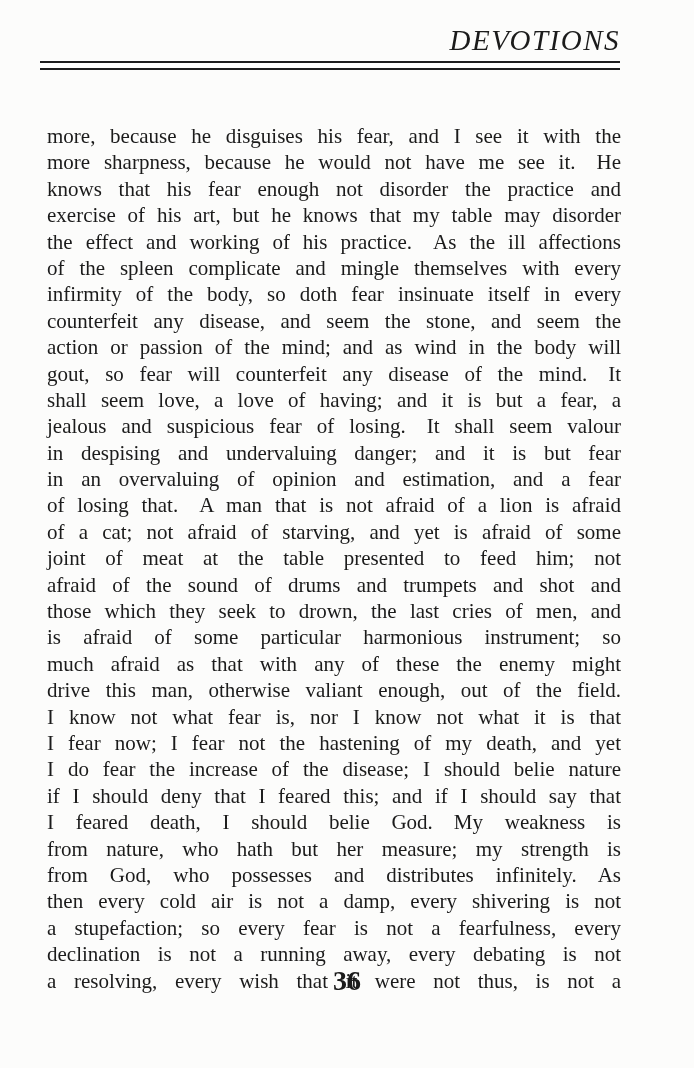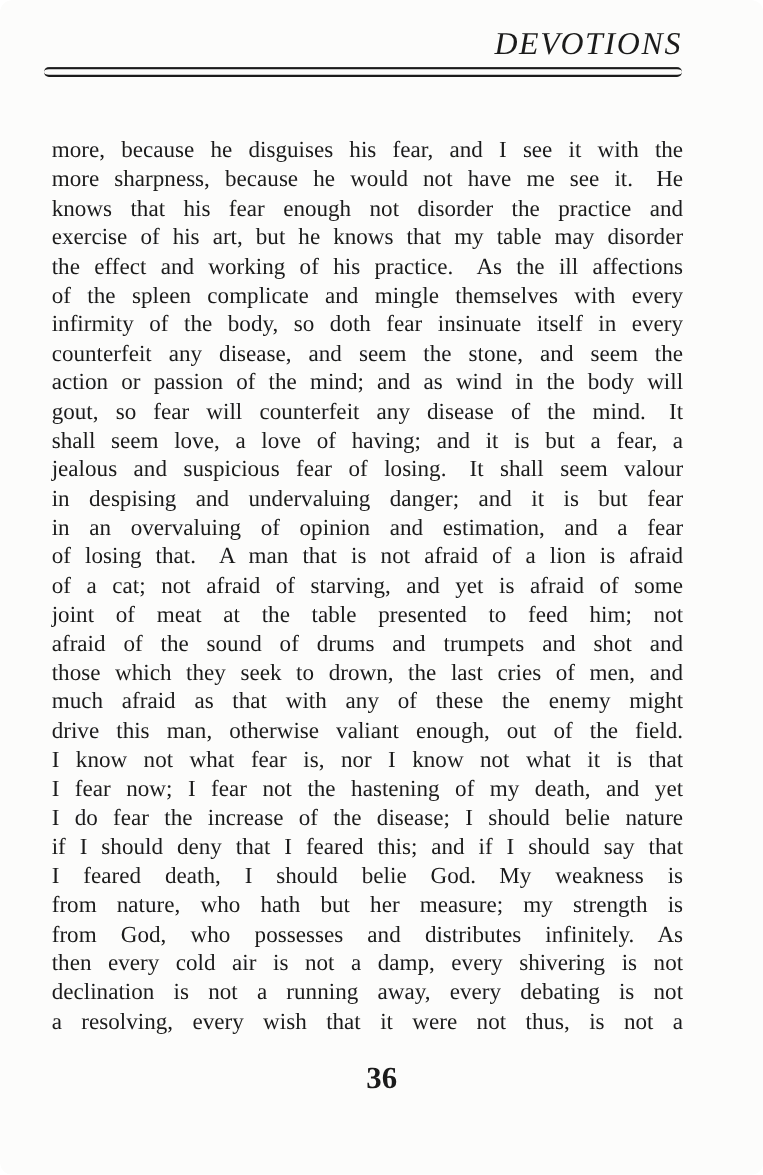--- a/index.html
+++ b/index.html
@@ -1,19 +1,19 @@
 <!DOCTYPE html>
 <html style="--ink: #1b1b1b; --paper: #fcfcfb;"><head>
 <meta charset="utf-8">
 <style>
   :root {
     --ink: #1b1b1b;
     --paper: #fcfcfb;
   }
-  * { margin: 0; padding: 0; box-sizing: border-box; border-radius: 11px; }
+  * { margin: 0; padding: 0; box-sizing: border-box; }
   html, body { background: #ffffff; }
   body {
     width: 694px;
     height: 1068px;
     position: relative;
     font-family: "Liberation Serif", "DejaVu Serif", serif;
     overflow: hidden;
   }
   .page {
     position: absolute;
@@ -91,29 +91,31 @@
     <div class="line">gout, so fear will counterfeit any disease of the mind. It</div>
     <div class="line">shall seem love, a love of having; and it is but a fear, a</div>
     <div class="line">jealous and suspicious fear of losing. It shall seem valour</div>
     <div class="line">in despising and undervaluing danger; and it is but fear</div>
     <div class="line">in an overvaluing of opinion and estimation, and a fear</div>
     <div class="line">of losing that. A man that is not afraid of a lion is afraid</div>
     <div class="line">of a cat; not afraid of starving, and yet is afraid of some</div>
     <div class="line">joint of meat at the table presented to feed him; not</div>
     <div class="line">afraid of the sound of drums and trumpets and shot and</div>
     <div class="line">those which they seek to drown, the last cries of men, and</div>
+    <div class="line">is afraid of some particular harmonious instrument; so</div>
     <div class="line">much afraid as that with any of these the enemy might</div>
     <div class="line">drive this man, otherwise valiant enough, out of the field.</div>
     <div class="line">I know not what fear is, nor I know not what it is that</div>
     <div class="line">I fear now; I fear not the hastening of my death, and yet</div>
     <div class="line">I do fear the increase of the disease; I should belie nature</div>
     <div class="line">if I should deny that I feared this; and if I should say that</div>
     <div class="line">I feared death, I should belie God. My weakness is</div>
     <div class="line">from nature, who hath but her measure; my strength is</div>
     <div class="line">from God, who possesses and distributes infinitely. As</div>
     <div class="line">then every cold air is not a damp, every shivering is not</div>
+    <div class="line">a stupefaction; so every fear is not a fearfulness, every</div>
     <div class="line">declination is not a running away, every debating is not</div>
     <div class="line">a resolving, every wish that it were not thus, is not a</div>
   </div>
 
   <div class="page-number">36</div>
 
 </div>
 
 </body></html>

